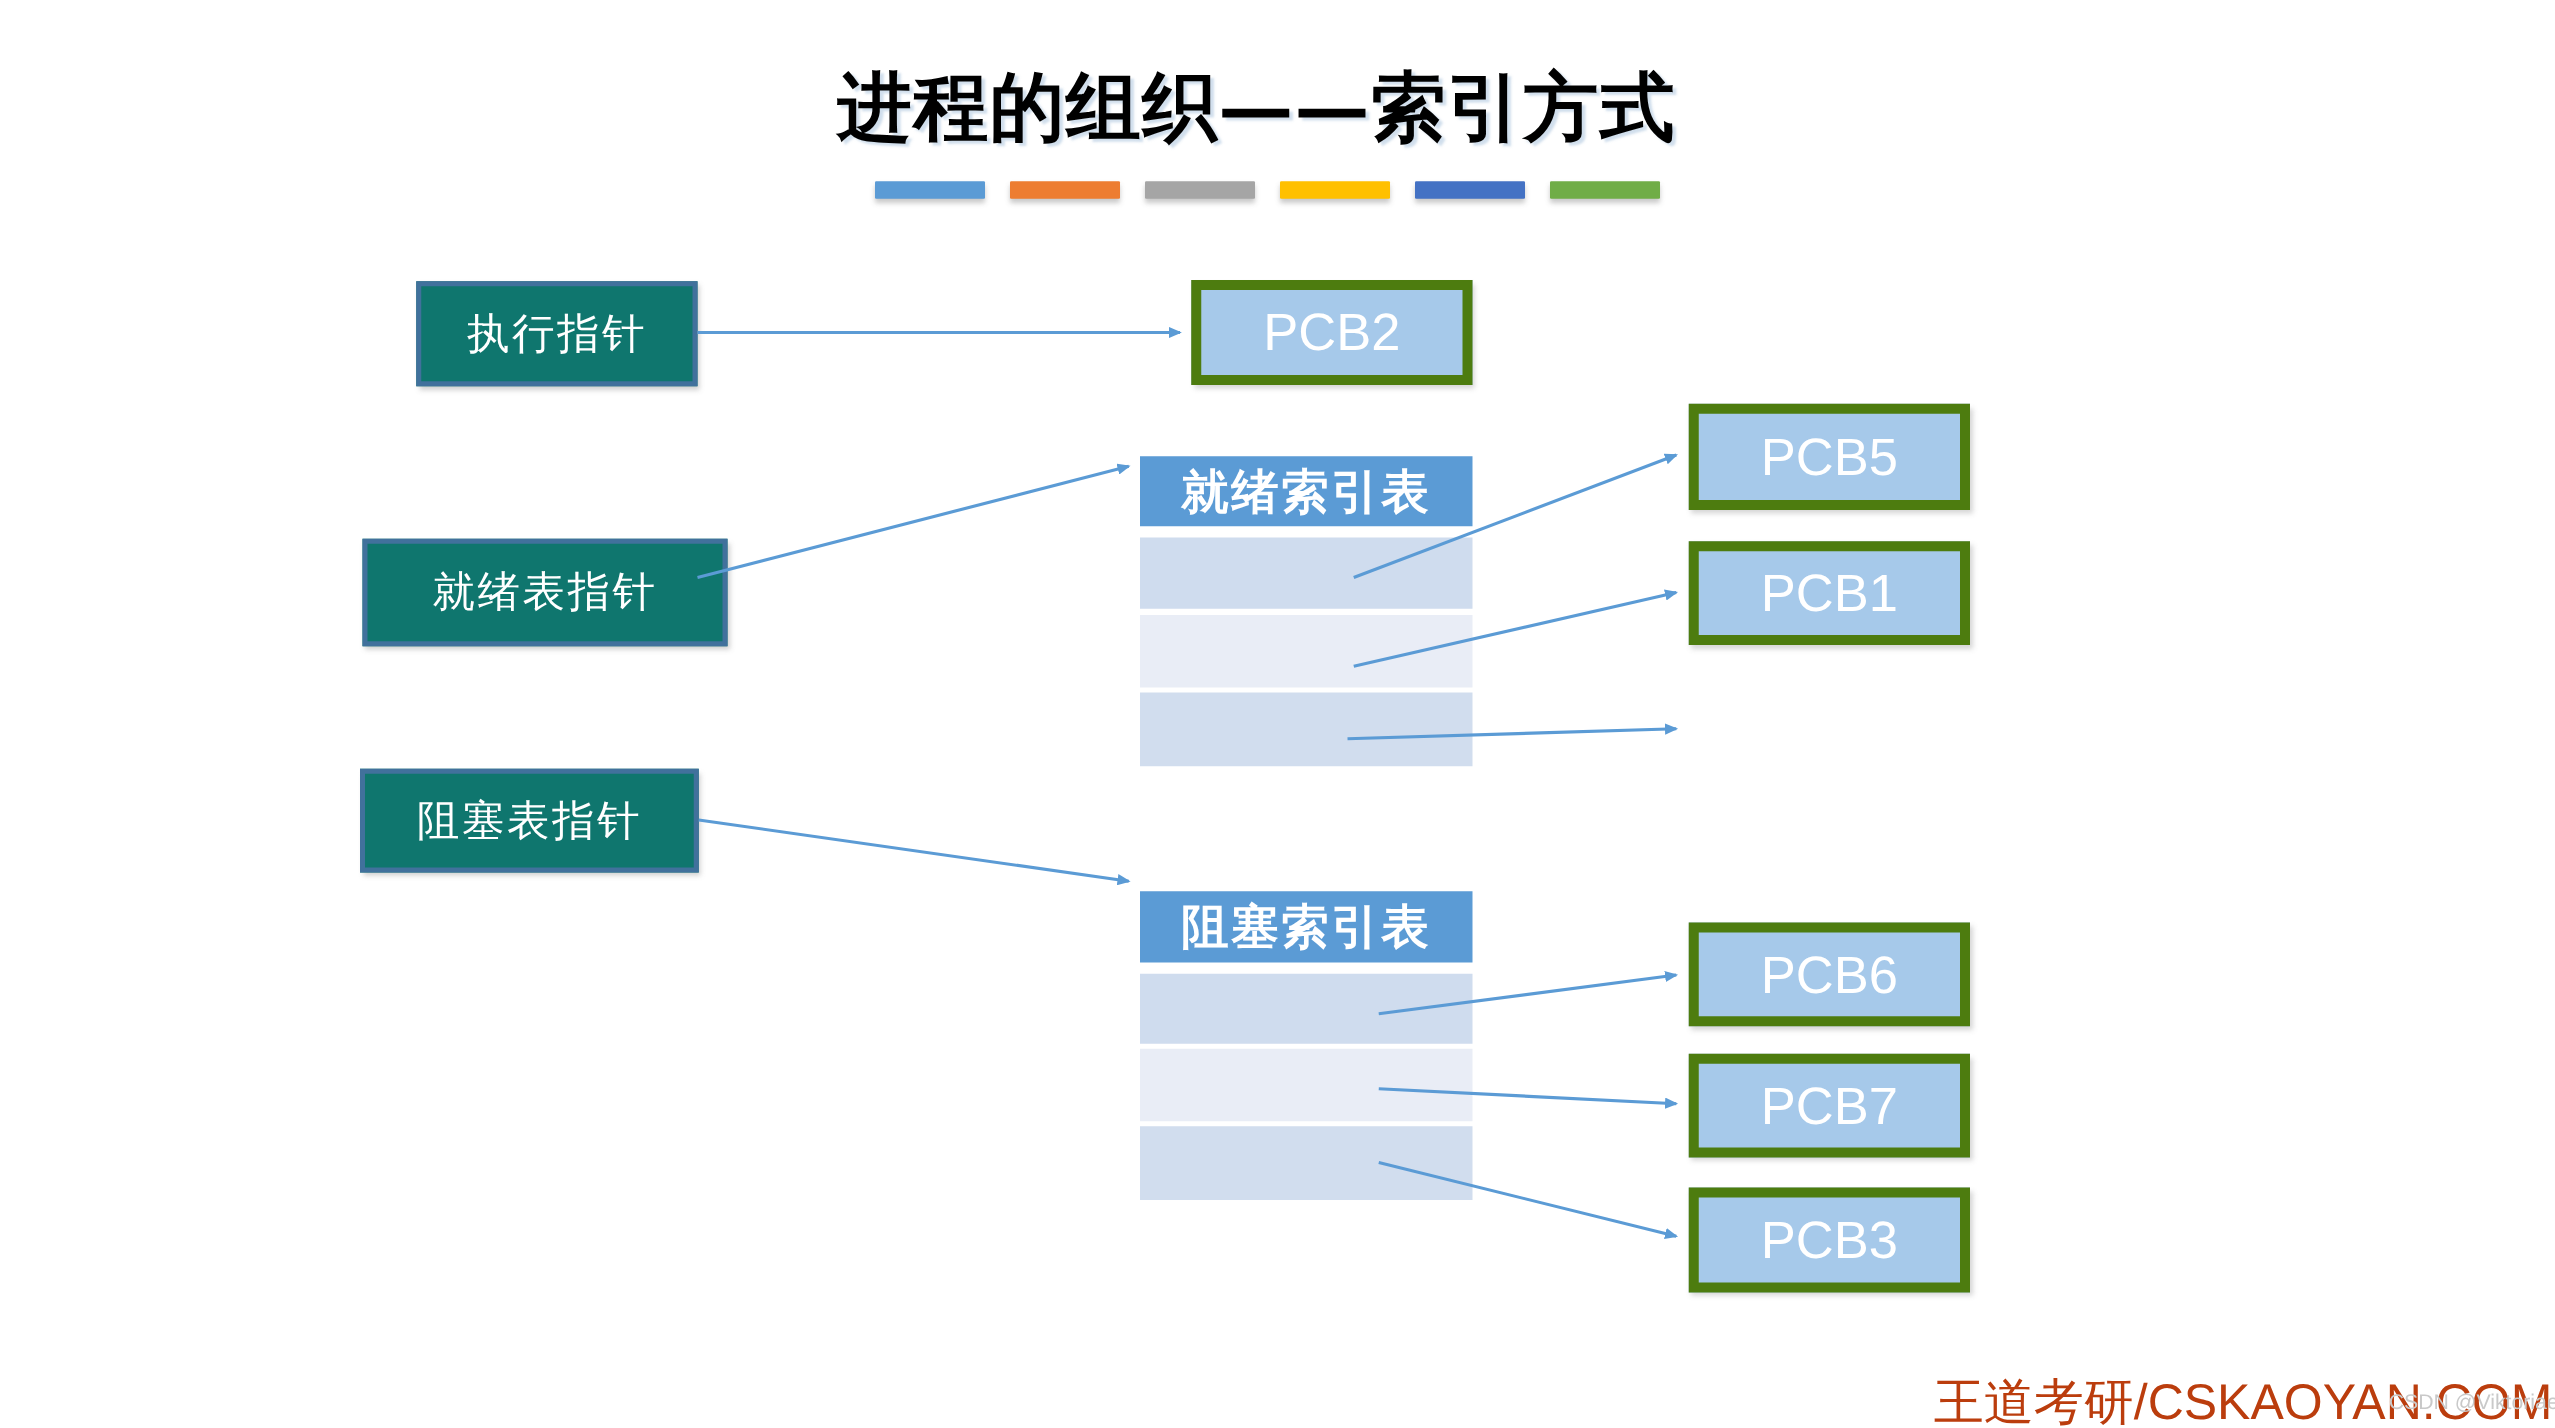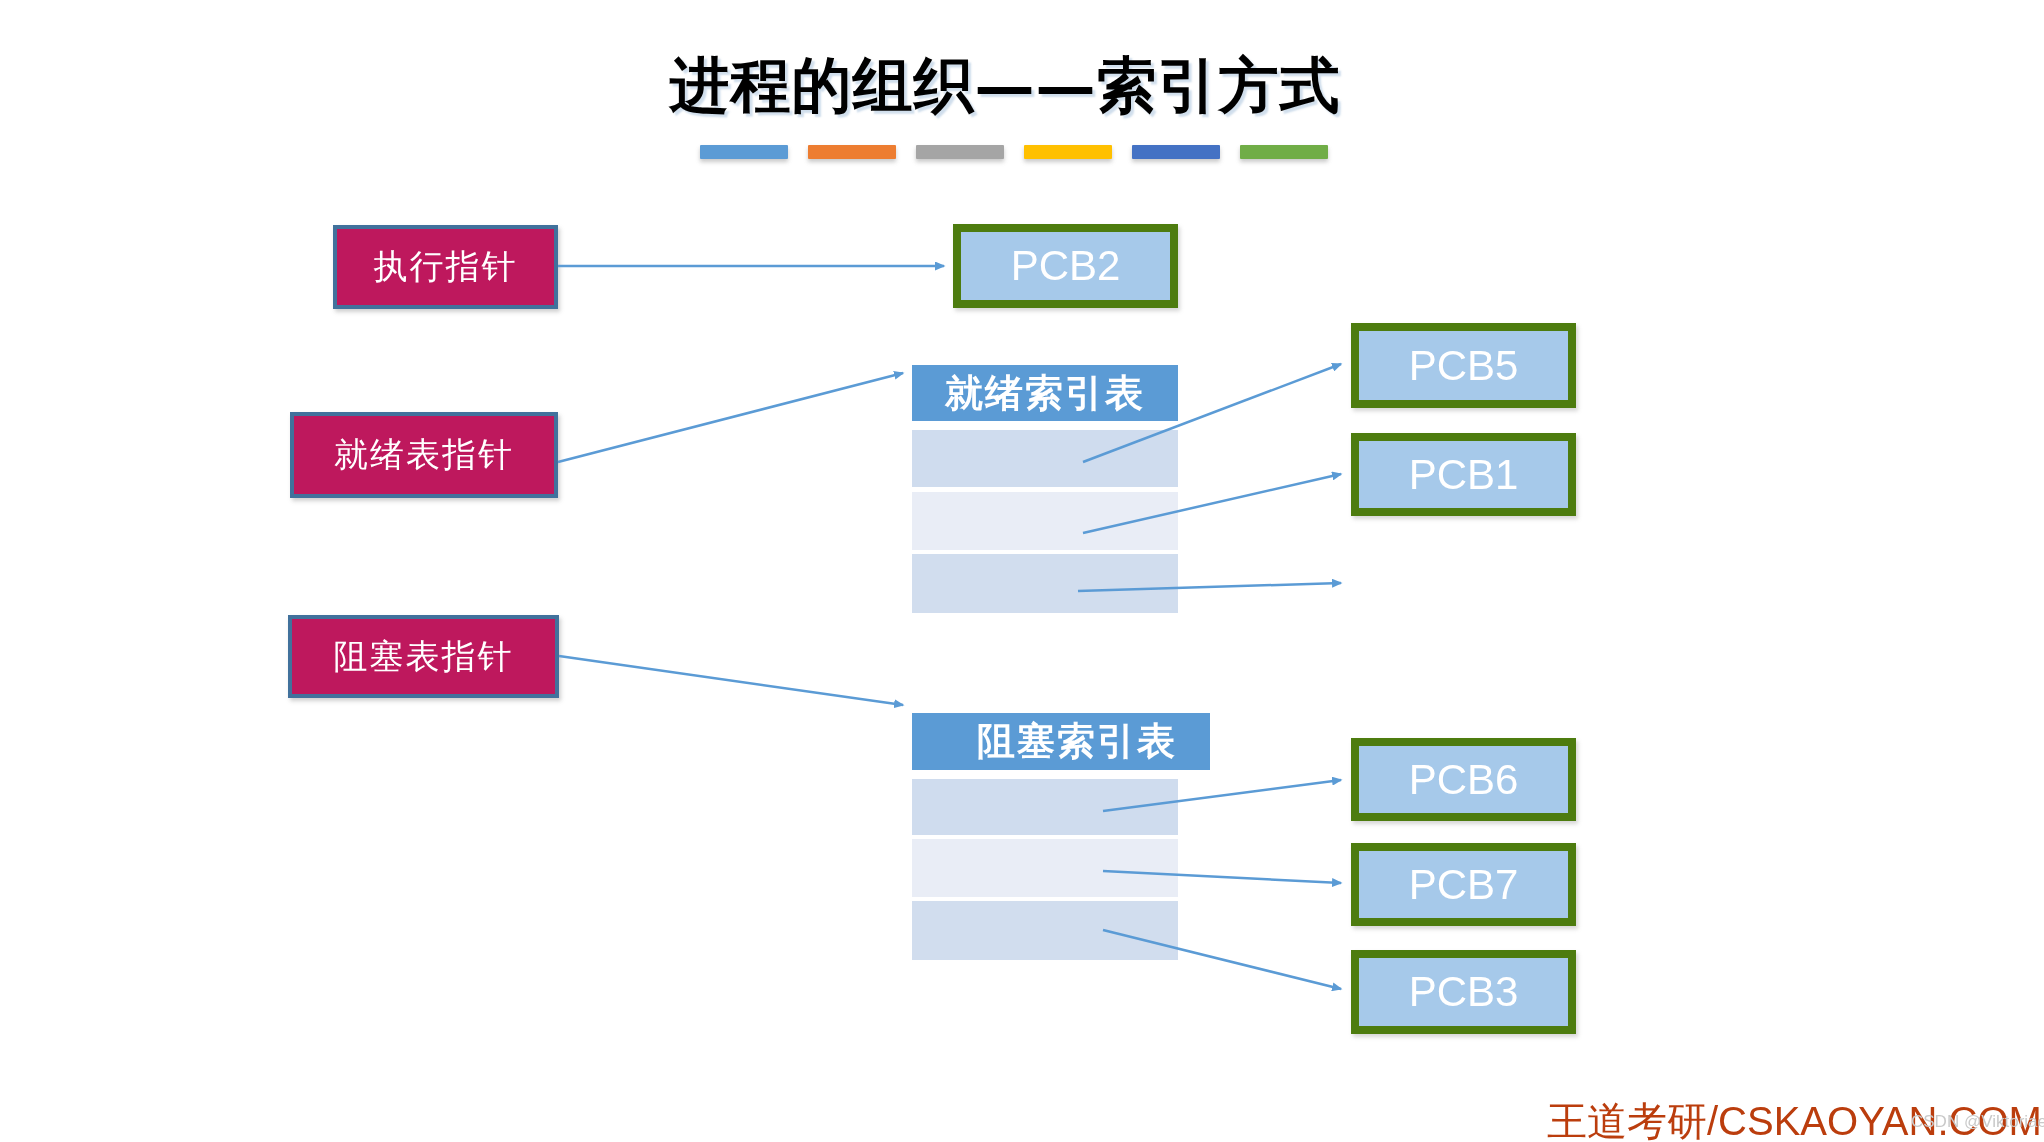--- a/index.html
+++ b/index.html
@@ -12,28 +12,28 @@
     font-family:"DejaVu Serif", serif; font-weight:bold; font-size:60px;
     color:#000000; letter-spacing:1px;
     text-shadow:3px 3px 2px rgba(120,160,200,0.35);
     white-space:nowrap;
   }
   .bars { position:absolute; left:700px; top:145px; display:flex; gap:20px; }
   .bar  { width:88px; height:14px; border-radius:1px; box-shadow:0 3px 4px rgba(100,100,100,0.35); }
 
   .pbox {
     position:absolute; box-sizing:border-box;
-    background:#be185d; border:4px solid #41719C; color:#ffffff;
+    background:#0f766e; border:4px solid #41719C; color:#ffffff;
     display:flex; align-items:center; justify-content:center;
     font-family:Liberation Mono, monospace; font-size:34px; letter-spacing:2px;
     box-shadow:2px 3px 4px rgba(120,120,120,0.35);
     white-space:nowrap;
   }
   .pbox.exec    { left:333px; top:225px; width:225px; height:84px; }
-  .pbox.ready   { left:290px; top:412px; width:268px; height:86px; }
+  .pbox.ready   { left:290px; top:431px; width:292px; height:86px; }
   .pbox.blocked { left:288px; top:615px; width:271px; height:83px;text-align:center; }
 
   .pcb {
     position:absolute; box-sizing:border-box; width:225px;
     background:#A6C9EA; border:8px solid #4d7c0f; color:#ffffff;
     display:flex; align-items:center; justify-content:center;
     font-size:42px; font-family:"Liberation Sans", sans-serif;
     box-shadow:2px 3px 4px rgba(120,120,120,0.3);
   }
   .pcb.p2 { left:953px;  top:224px; height:84px; }
@@ -45,21 +45,21 @@
   .pcb.p3 { left:1351px; top:950px; height:84px; }
 
   .tbl-head {
     position:absolute; left:912px; width:266px;
     background:#5B9BD5; color:#ffffff;
     display:flex; align-items:center; justify-content:center;
     font-family:"DejaVu Serif", serif; font-weight:bold; font-size:38px;
     letter-spacing:2px; white-space:nowrap;
   }
   .tbl-head.ready   { top:365px; height:56px; }
-  .tbl-head.blocked { top:713px; height:57px;padding-left:32px; }
+  .tbl-head.blocked { top:713px; height:57px; }
 
   .trow { position:absolute; left:912px; width:266px; }
   .trow.dark  { background:#CFDCEE; }
   .trow.mid   { background:#E9EDF6; }
   .trow.dark2 { background:#D1DDEE; }
   .r1 { top:430px; height:57px; }
   .r2 { top:492px; height:58px; }
   .r3 { top:554px; height:59px; }
   .b1 { top:779px; height:56px; }
   .b2 { top:839px; height:58px; }

